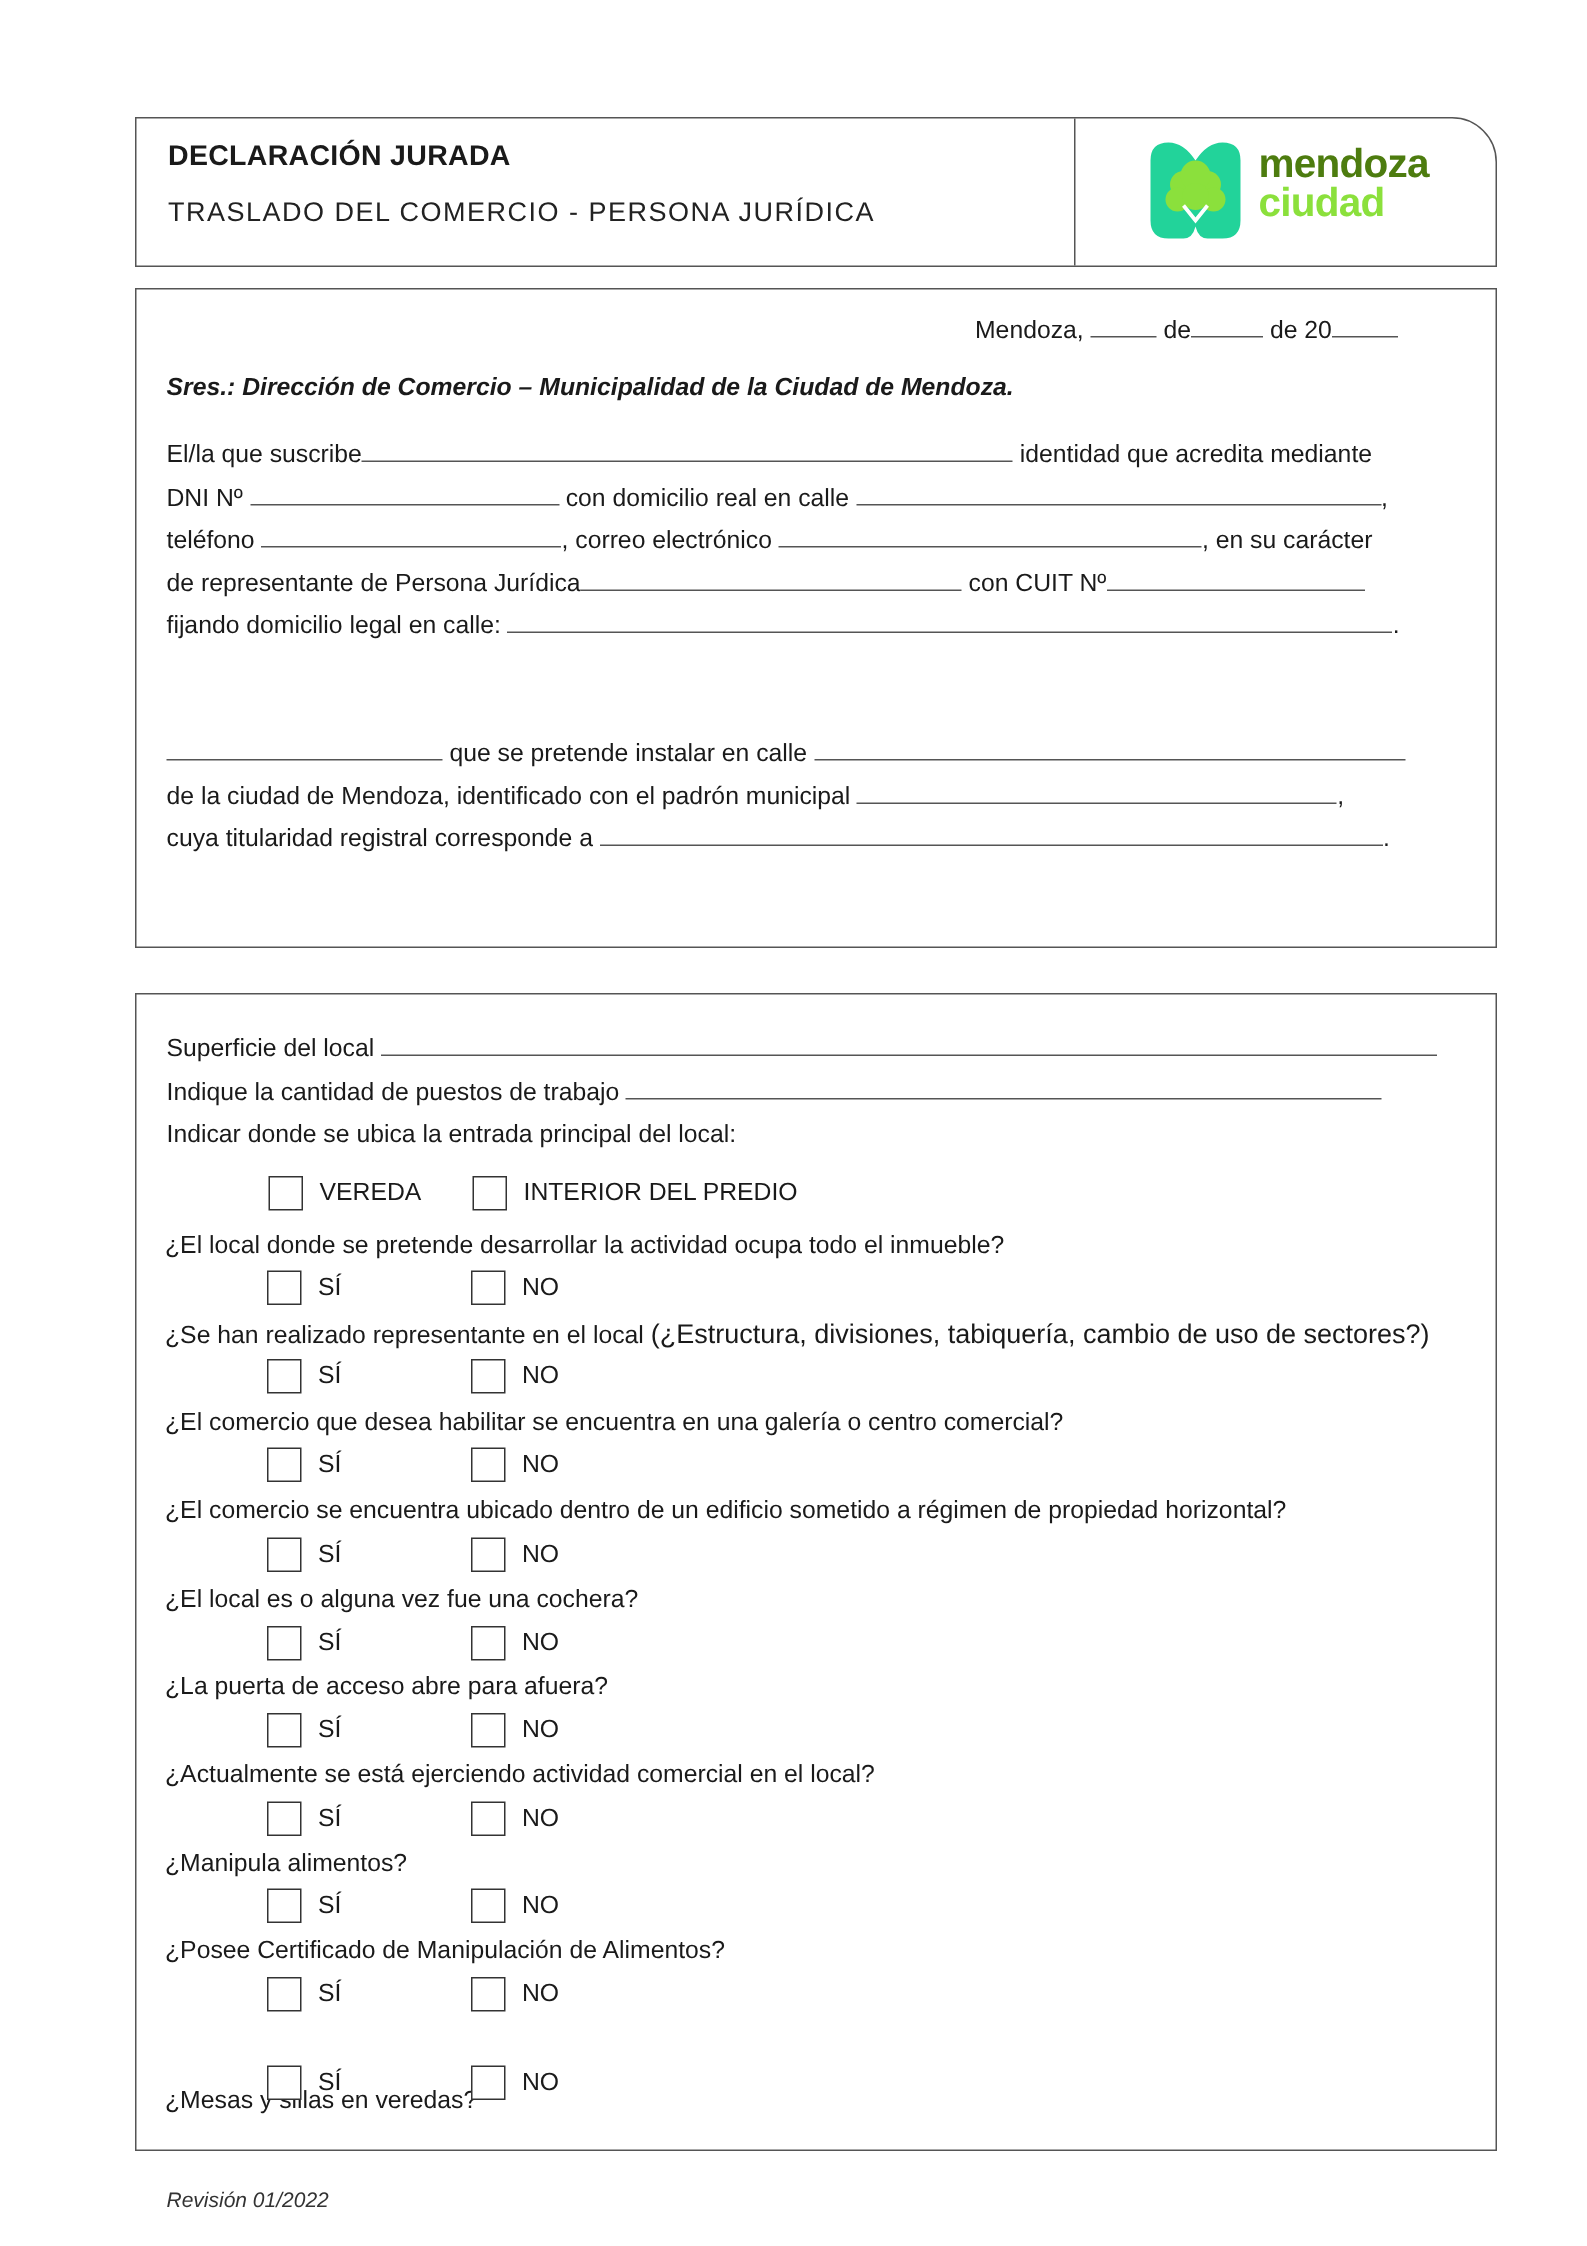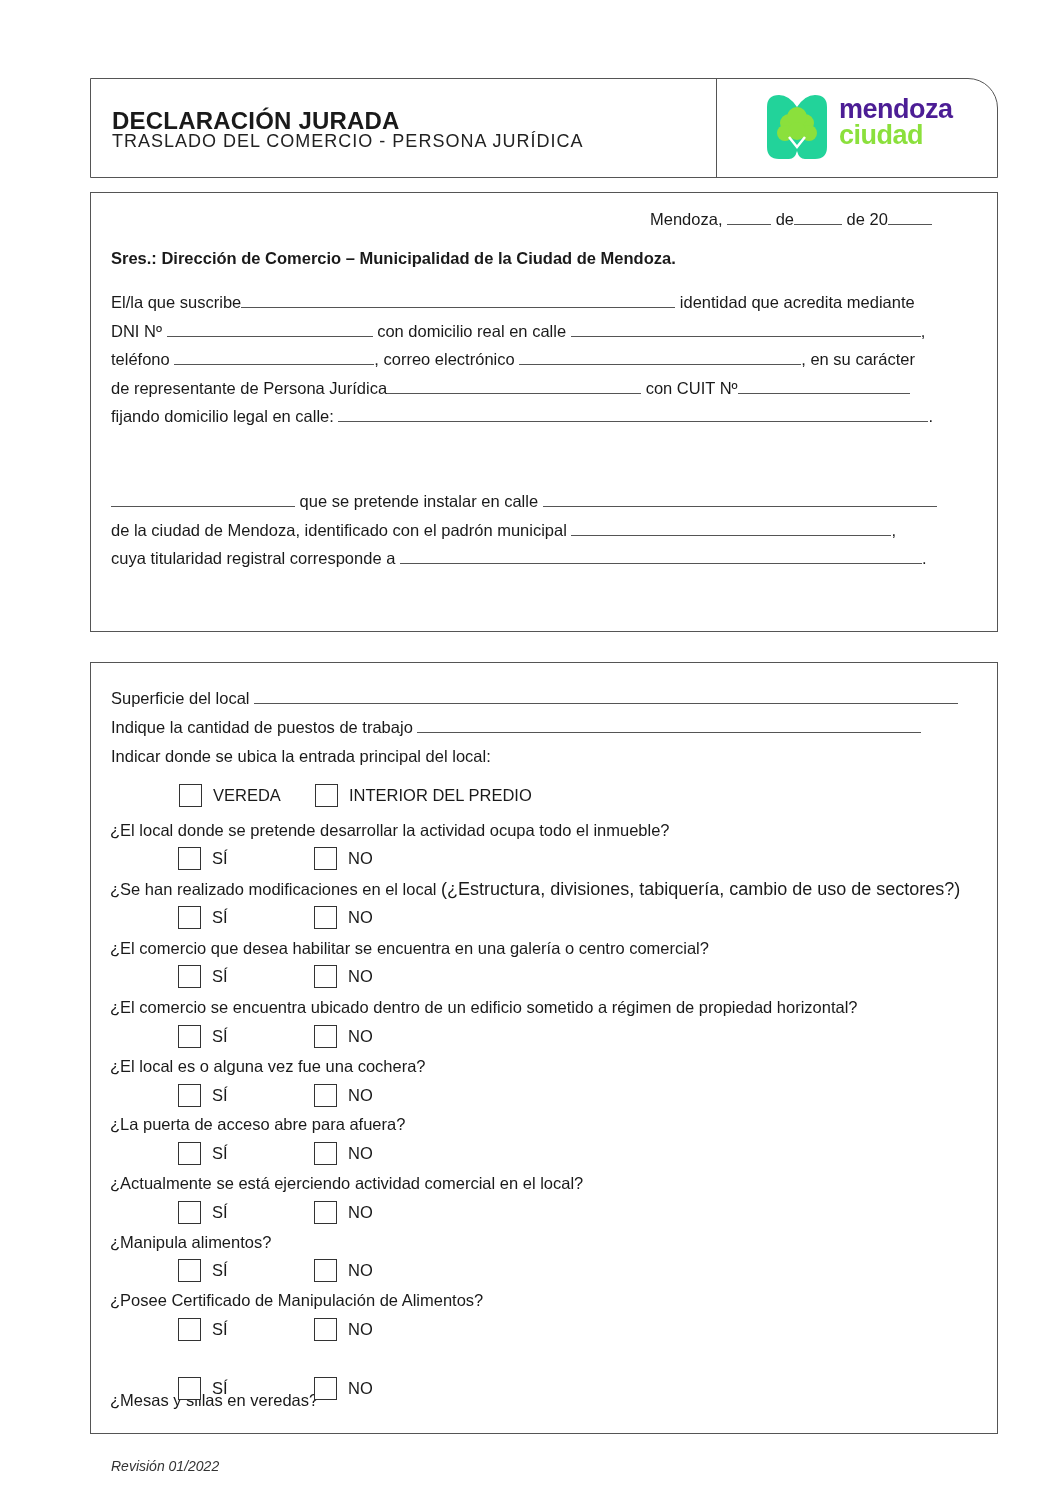--- a/index.html
+++ b/index.html
@@ -6,33 +6,33 @@
   body {
     width: 1058px; height: 1497px; position: relative; overflow: hidden;
     font-family: "Liberation Sans", "DejaVu Sans", sans-serif;
     color: #1a1a1a;
   }
   .header-box {
     position: absolute; left: 90px; top: 78px; width: 908px; height: 100px;
     border: 1px solid #555; border-top-right-radius: 30px; box-sizing: border-box;
   }
   .header-divider { position: absolute; left: 625px; top: 0; width: 1px; height: 100%; background: #555; }
-  .title-main { position: absolute; left: 21px; top: 28px; font-size: 24px; font-weight: bold; letter-spacing: 0.2px; }
+  .title-main { position: absolute; left: 21px; top: 15px; font-size: 19px; font-weight: bold; letter-spacing: 0.2px; }
   .title-sub { position: absolute; left: 21px; top: 52px; font-size: 18px; letter-spacing: 1px; color: #222; }
   .logo { position: absolute; left: 672px; top: 14px; width: 210px; height: 70px; }
-  .logo-text1 { position: absolute; left: 76px; top: 2px; font-size: 27px; font-weight: bold; color: #4c1d95; letter-spacing: -0.5px; line-height: 28px; }
+  .logo-text1 { position: absolute; left: 76px; top: 2px; font-size: 27px; font-weight: bold; color: #4d7c0f; letter-spacing: -0.5px; line-height: 28px; }
   .logo-text2 { position: absolute; left: 76px; top: 28px; font-size: 27px; font-weight: bold; color: #8be03c; letter-spacing: -0.5px; line-height: 28px; }
 
   .box { position: absolute; left: 90px; width: 908px; border: 1px solid #555; box-sizing: border-box; }
   .box1 { top: 192px; height: 440px; }
   .box2 { top: 662px; height: 772px; }
 
   .line { position: absolute; font-size: 16.5px; white-space: nowrap; line-height: 20px; }
   .blank { display: inline-block; border-bottom: 1px solid #555; height: 15px; vertical-align: baseline; }
-  .italic-b { font-weight: bold; }
+  .italic-b { font-style: italic; font-weight: bold; }
   .bold { font-weight: bold; }
 
   .cb-row { position: absolute; font-size: 16.5px; white-space: nowrap; }
   .cb { position: absolute; width: 23px; height: 23px; border: 1px solid #333; box-sizing: border-box; background: #fff; }
   .cb-label { position: absolute; top: 2px; }
   .small { font-size: 18px; }
   .footer { position: absolute; left: 111px; top: 1458px; font-size: 14px; font-style: italic; color: #333; }
 </style>
 </head>
 <body>
@@ -134,21 +134,21 @@
 <div style="position:absolute; left:90px; top:662px; width:908px;">
   <div class="line" style="left:20px; top:158px;">¿El local donde se pretende desarrollar la actividad ocupa todo el inmueble?</div>
   <div class="cb-row" style="left:88px; top:185px;">
     <div class="cb" style="left:0;"></div>
       <span class="cb-label" style="left:34px;">SÍ</span>
     <div class="cb" style="left:136px;"></div>
       <span class="cb-label" style="left:170px;">NO</span>
   </div>
 
   <div class="line" style="left:20px; top:217px;">
-    <span>¿Se han realizado modificaciones en el local </span><span class="small">(¿Estructura, divisiones, tabiquería, cambio de uso de sectores?)</span>
+    <span>¿Se han realizado representante en el local </span><span class="small">(¿Estructura, divisiones, tabiquería, cambio de uso de sectores?)</span>
   </div>
   <div class="cb-row" style="left:88px; top:244px;">
     <div class="cb" style="left:0;"></div>
       <span class="cb-label" style="left:34px;">SÍ</span>
     <div class="cb" style="left:136px;"></div>
       <span class="cb-label" style="left:170px;">NO</span>
   </div>
 
   <div class="line" style="left:20px; top:276px;">¿El comercio que desea habilitar se encuentra en una galería o centro comercial?</div>
   <div class="cb-row" style="left:88px; top:303px;">

